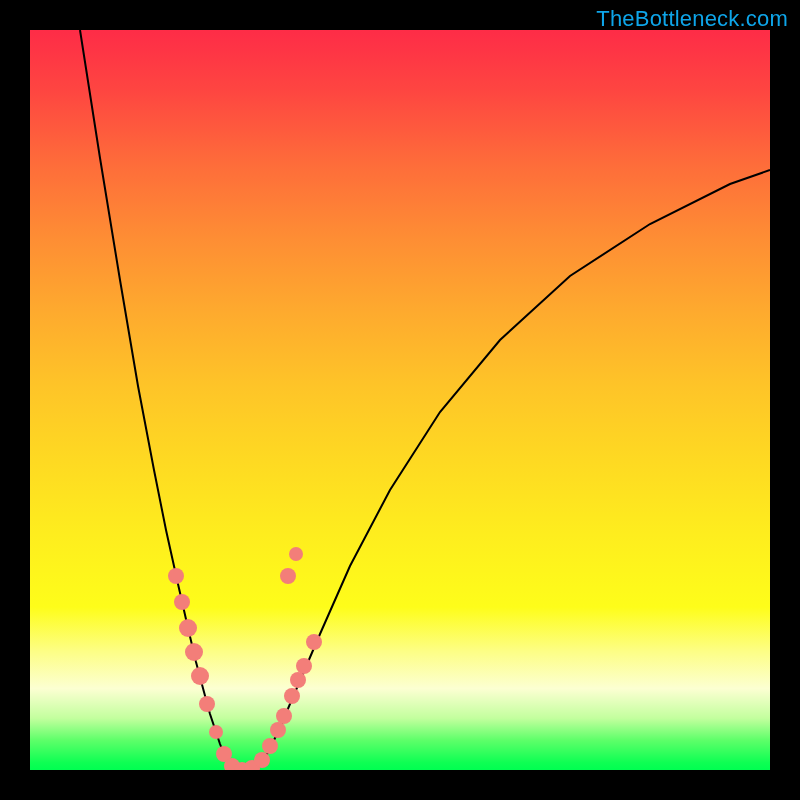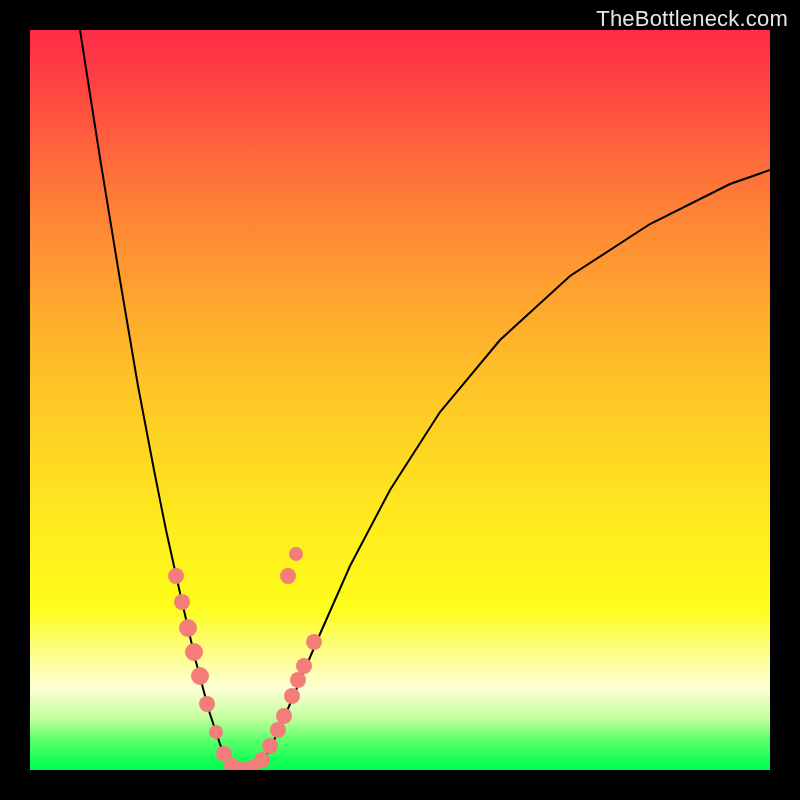--- a/index.html
+++ b/index.html
@@ -33,21 +33,21 @@
       #c3ff9e 93%,
       #5dff69 96%,
       #0eff53 99%,
       #00ff51 100%
     );
   }
   .watermark {
     position: absolute;
     top: 6px;
     right: 12px;
-    color: #e5e5e5;
+    color: #0ea5e9;
     font-size: 22px;
     letter-spacing: 0.2px;
     font-family: Arial, Helvetica, sans-serif;
   }
   svg.curve {
     position: absolute;
     left: 0;
     top: 0;
     width: 740px;
     height: 740px;

